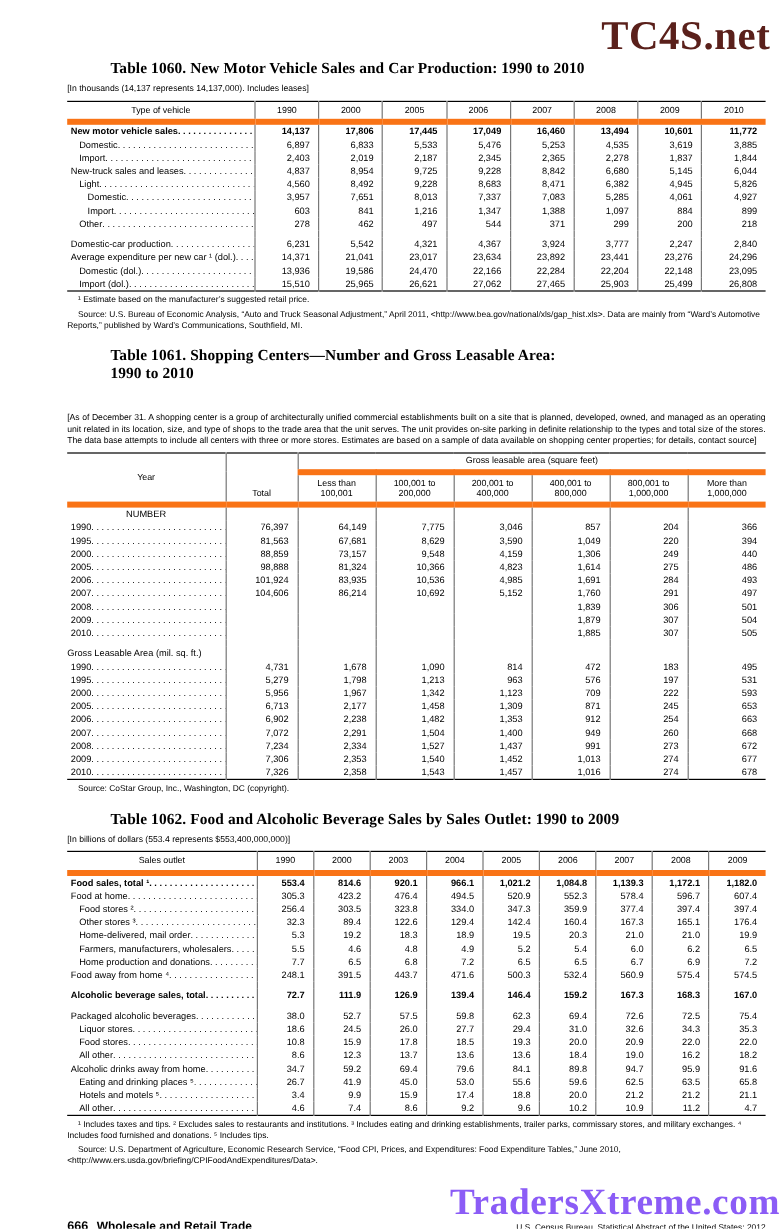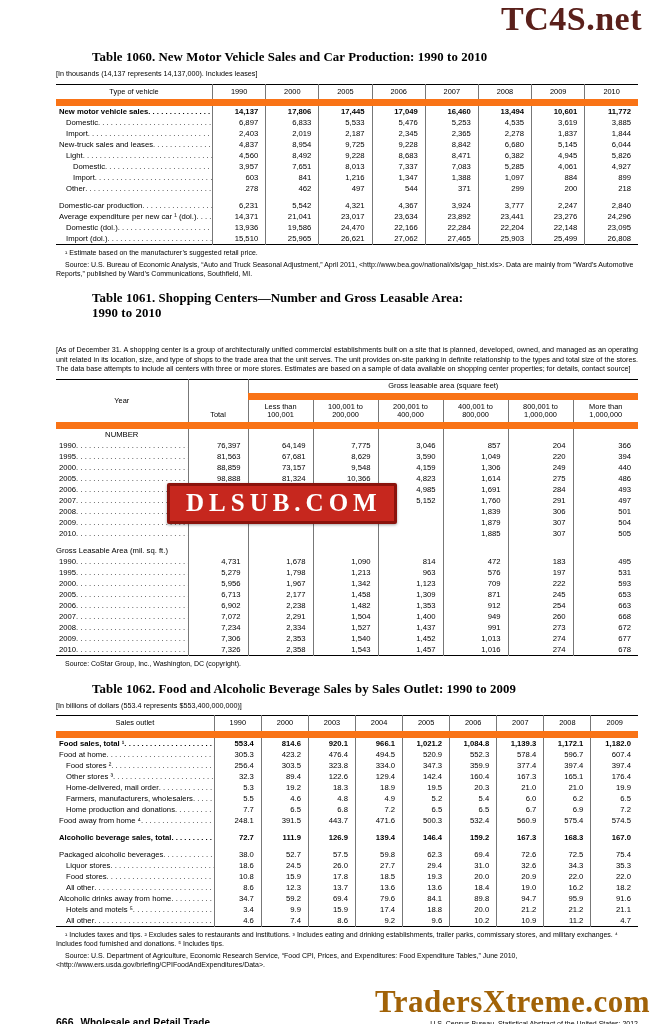--- a/index.html
+++ b/index.html
@@ -5,21 +5,21 @@
   *{margin:0;padding:0;box-sizing:border-box;}
   html,body{width:652px;height:1024px;}
   body{background:#fff;font-family:"Liberation Sans",sans-serif;color:#000;}
   .page{position:relative;width:652px;height:1024px;overflow:hidden;padding:6px 14px 0 56px;background:#fff;}
 
   .title{font-family:"Liberation Serif",serif;font-weight:700;font-size:12.8px;line-height:15px;letter-spacing:.1px;margin-left:36px;}
   .note{font-size:7.2px;line-height:9.6px;margin:4px 0 5px;}
   .note.just{text-align:justify;margin-top:24px;}
 
   table.t{width:100%;border-collapse:collapse;table-layout:fixed;border-top:1.4px solid #000;border-bottom:1.2px solid #000;font-size:7.7px;}
-  .t thead th{font-weight:400;font-size:7.4px;line-height:8.6px;text-align:center;vertical-align:middle;padding:3px 1px;border-bottom:7px solid #f97316;}
+  .t thead th{font-weight:400;font-size:7.4px;line-height:8.6px;text-align:center;vertical-align:middle;padding:3px 1px;border-bottom:5px solid #f97316;}
   .t th.sizeh,.t th.totalh{vertical-align:bottom;padding-bottom:2px;white-space:pre-line;}
   .t th.grouph{padding:2px 1px;text-align:center;}
   .t th.yh,.t th.sizeh,.t th.totalh,.t th.grouph{border-left:.8px solid #777;}
   .t td.num{border-left:.8px solid #777;text-align:right;padding:1px 7px 1px 1px;white-space:nowrap;}
   .t td.lblcell{padding:1px 0;}
   .lblflex{display:flex;align-items:baseline;overflow:hidden;}
   .ind0{padding-left:3px;}.ind1{padding-left:10px;}.ind2{padding-left:17px;}
   .lbl{white-space:nowrap;}
   .dots{flex:1 1 auto;overflow:hidden;white-space:nowrap;}
   .dots::before{content:" . . . . . . . . . . . . . . . . . . . . . . . . . . . . . . . . . . . . . . . . . . . . . . . . . . . . . . .";}
@@ -31,23 +31,23 @@
   .fnote{font-size:7px;line-height:9px;margin-top:3px;text-indent:9px;}
   .b1060{margin-top:44px;}
   .b1061{margin-top:13px;}
   .b1062{margin-top:14px;}
 
   .footer{position:absolute;left:56px;right:14px;top:1016px;display:flex;justify-content:space-between;align-items:baseline;}
   .footer-left{font-weight:700;font-size:10px;}
   .footer-left .pageno{font-size:10.5px;margin-right:7px;}
   .footer-right{font-size:7px;}
 
-  .wm-top{position:absolute;top:1px;right:10px;z-index:4;font-family:"Liberation Serif",serif;font-weight:700;font-size:34px;line-height:36px;color:#5a201b;letter-spacing:.5px;}
+  .wm-top{position:absolute;top:13px;right:10px;z-index:4;font-family:"Liberation Serif",serif;font-weight:700;font-size:34px;line-height:36px;color:#5a201b;letter-spacing:.5px;}
   .wm-mid{position:absolute;left:167px;top:483px;z-index:5;background:#c6271e;border:3px solid #8b130c;border-radius:2px;color:#fff;font-family:"Liberation Serif",serif;font-weight:700;font-size:25px;line-height:30px;letter-spacing:5px;padding:2px 12px 3px 16px;box-shadow:0 1px 3px rgba(0,0,0,.35);}
-  .wm-bottom{position:absolute;top:984px;right:2px;z-index:6;font-family:"Liberation Serif",serif;font-weight:700;font-size:31px;color:#a16207;letter-spacing:.5px;
+  .wm-bottom{position:absolute;top:984px;right:2px;z-index:6;font-family:"Liberation Serif",serif;font-weight:700;font-size:31px;color:#8b5cf6;letter-spacing:.5px;
     text-shadow:-2px -2px 0 #fff,2px -2px 0 #fff,-2px 2px 0 #fff,2px 2px 0 #fff,-2.5px 0 0 #fff,2.5px 0 0 #fff,0 -2.5px 0 #fff,0 2.5px 0 #fff;}
 </style>
 </head>
 <body>
 
 <div class="page">
 
   <div class="wm-top">TC4S.net</div>
 
   <section class="b1060">
@@ -899,20 +899,37 @@
             <td class="num">79.6</td>
             <td class="num">84.1</td>
             <td class="num">89.8</td>
             <td class="num">94.7</td>
             <td class="num">95.9</td>
             <td class="num">91.6</td>
           </tr>
           <tr class="">
             <td class="lblcell">
               <div class="lblflex ind1">
+                <span class="lbl">Eating and drinking places ⁵</span>
+                <span class="dots"></span>
+              </div>
+            </td>
+            <td class="num">26.7</td>
+            <td class="num">41.9</td>
+            <td class="num">45.0</td>
+            <td class="num">53.0</td>
+            <td class="num">55.6</td>
+            <td class="num">59.6</td>
+            <td class="num">62.5</td>
+            <td class="num">63.5</td>
+            <td class="num">65.8</td>
+          </tr>
+          <tr class="">
+            <td class="lblcell">
+              <div class="lblflex ind1">
                 <span class="lbl">Hotels and motels ⁵</span>
                 <span class="dots"></span>
               </div>
             </td>
             <td class="num">3.4</td>
             <td class="num">9.9</td>
             <td class="num">15.9</td>
             <td class="num">17.4</td>
             <td class="num">18.8</td>
             <td class="num">20.0</td>
@@ -936,21 +953,20 @@
             <td class="num">10.9</td>
             <td class="num">11.2</td>
             <td class="num">4.7</td>
           </tr>
         </tbody>
     </table>
     <p class="fnote">¹ Includes taxes and tips. ² Excludes sales to restaurants and institutions. ³ Includes eating and drinking establishments, trailer parks, commissary stores, and military exchanges. ⁴ Includes food furnished and donations. ⁵ Includes tips.</p>
     <p class="fnote">Source: U.S. Department of Agriculture, Economic Research Service, “Food CPI, Prices, and Expenditures: Food Expenditure Tables,” June 2010, &lt;http://www.ers.usda.gov/briefing/CPIFoodAndExpenditures/Data&gt;.</p>
   </section>
 
-  <div class="wm-mid">DLSUB.COM</div>
 
   <div class="footer">
     <div class="footer-left">
       <span class="pageno">666</span><span>Wholesale and Retail Trade</span>
     </div>
     <div class="footer-right">U.S. Census Bureau, Statistical Abstract of the United States: 2012</div>
   </div>
 
   <div class="wm-bottom">TradersXtreme.com</div>
 

